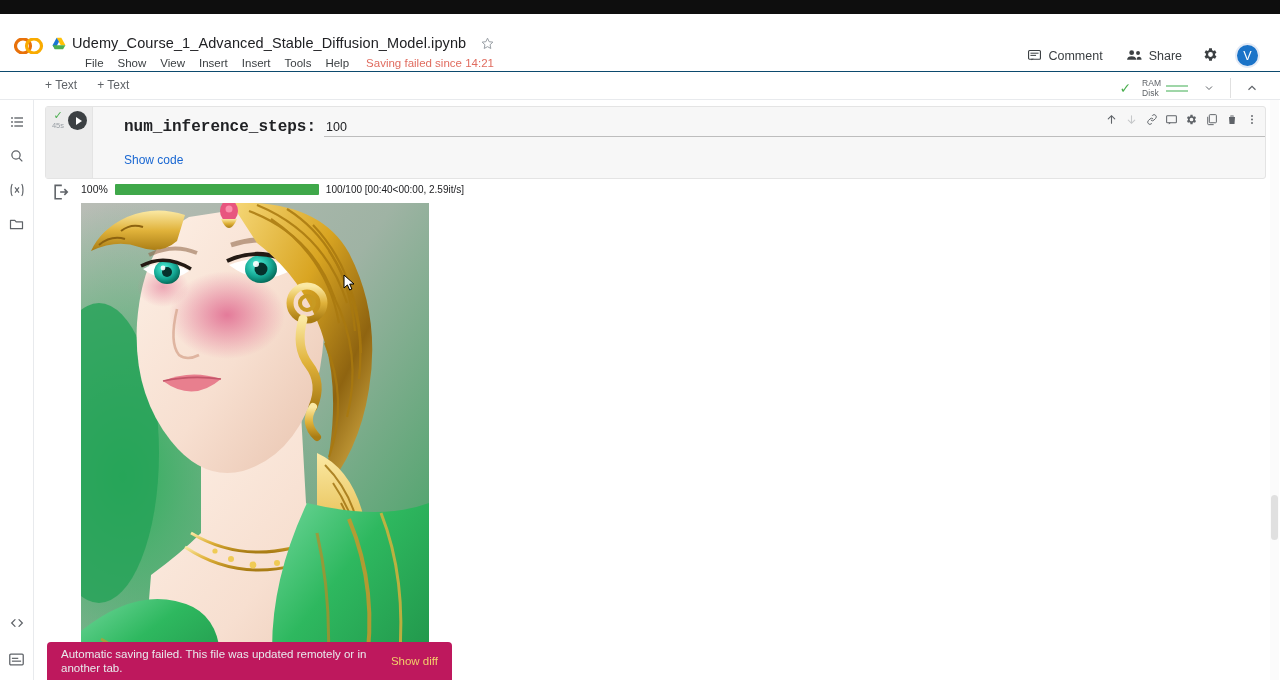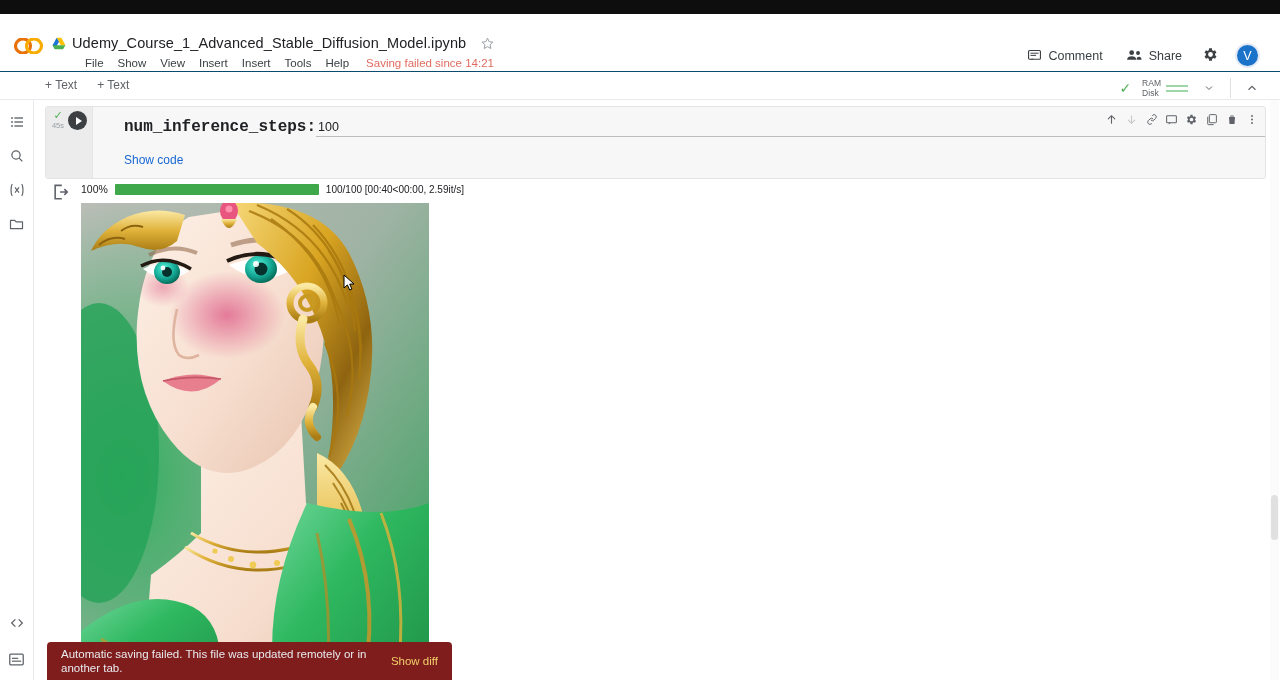--- a/index.html
+++ b/index.html
@@ -152,20 +152,21 @@
     margin-left: 2px;
   }
   .cell-content { padding: 11px 0 10px 78px; }
   .form-row { display: flex; align-items: baseline; gap: 0; }
   .form-label {
     font-family: "Liberation Mono", monospace;
     font-size: 16px; font-weight: bold; color: #202124;
     white-space: nowrap;
   }
   .form-input {
+    margin-left: 8px;
     font-size: 12.5px; color: #202124;
     border: none; border-bottom: 1px solid #bdbdbd;
     background: transparent;
     width: 1035px; padding: 0 0 2px 2px;
     font-family: "Liberation Sans", sans-serif;
     outline: none;
   }
   .show-code {
     margin-top: 16px;
     font-size: 12px; color: #1967d2; cursor: pointer;
@@ -636,19 +637,19 @@
     </div>
 
     <svg class="cursor" width="13" height="18" viewBox="0 0 13 18" style="left: 309px; top: 174px;">
       <path d="M1 1 L1 14 L4.4 10.9 L6.7 16 L8.9 15 L6.7 10.1 L11 10 Z" fill="#fff" stroke="#000" stroke-width="1"></path>
     </svg>
 
     <div class="vscroll">
       <div class="vscroll-thumb"></div>
     </div>
 
-    <div class="toast" style="background: #7f1d1d;">
+    <div class="toast" style="background: #be185d;">
       <span class="toast-msg">Automatic saving failed. This file was updated remotely or in another tab.</span>
       <span class="toast-action" style="color: rgb(242, 207, 107);">Show diff</span>
     </div>
 
   </div>
 </div>
 
 </body></html>

